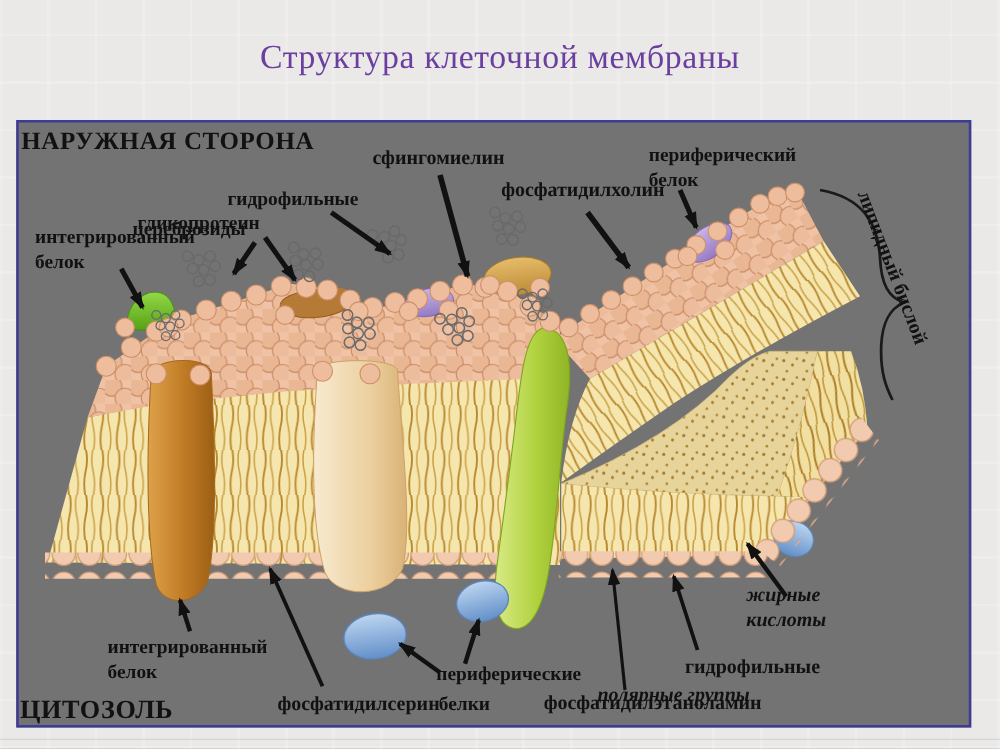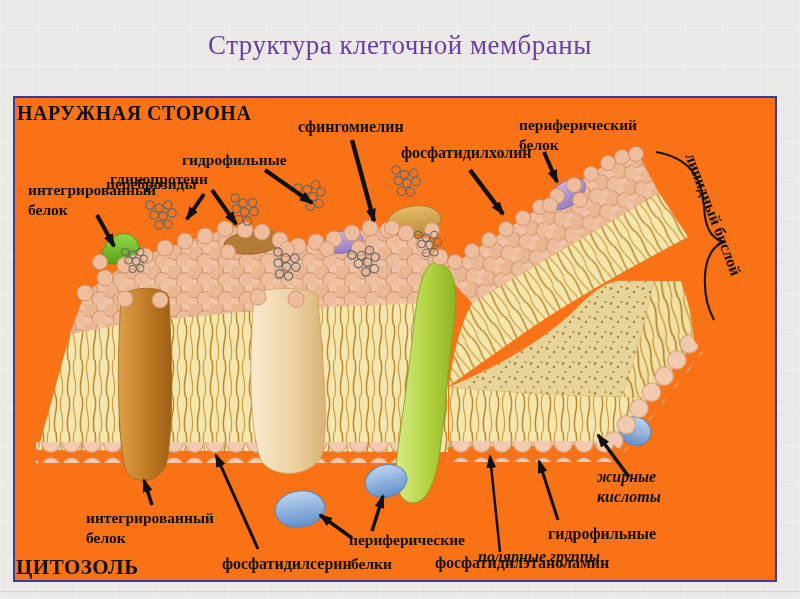--- a/index.html
+++ b/index.html
@@ -10,21 +10,21 @@
       repeating-linear-gradient(0deg, rgba(255,255,255,.18) 0 2px, rgba(0,0,0,0) 2px 38px),
       repeating-linear-gradient(90deg, rgba(255,255,255,.18) 0 2px, rgba(0,0,0,0) 2px 38px);
     font-family:"Liberation Serif","DejaVu Serif",serif;
   }
   .title{
     position:absolute;left:0;top:30px;width:800px;text-align:center;
     font-size:27px;font-weight:normal;color:#6a3fa0;letter-spacing:.5px;
   }
   .panel{
     position:absolute;left:13px;top:96px;width:764px;height:486px;
-    box-sizing:border-box;background:#f97316;border:2px solid #3c3c96;
+    box-sizing:border-box;background:#737373;border:2px solid #3c3c96;
   }
   .panel svg{position:absolute;left:0;top:0;width:760px;height:482px;}
   .lbl{
     position:absolute;color:#111;font-weight:bold;font-size:15.5px;
     line-height:1.28;white-space:nowrap;
   }
   .lbl.big{font-size:20px;font-weight:bold;letter-spacing:.5px;}
   .lbl.mid{font-size:16px;}
   .lbl.rot{transform:rotate(69deg);transform-origin:0 0;font-size:16px;}
   .bottom-line{position:absolute;left:0;top:591px;width:800px;height:1px;background:#d6d5d2;}

